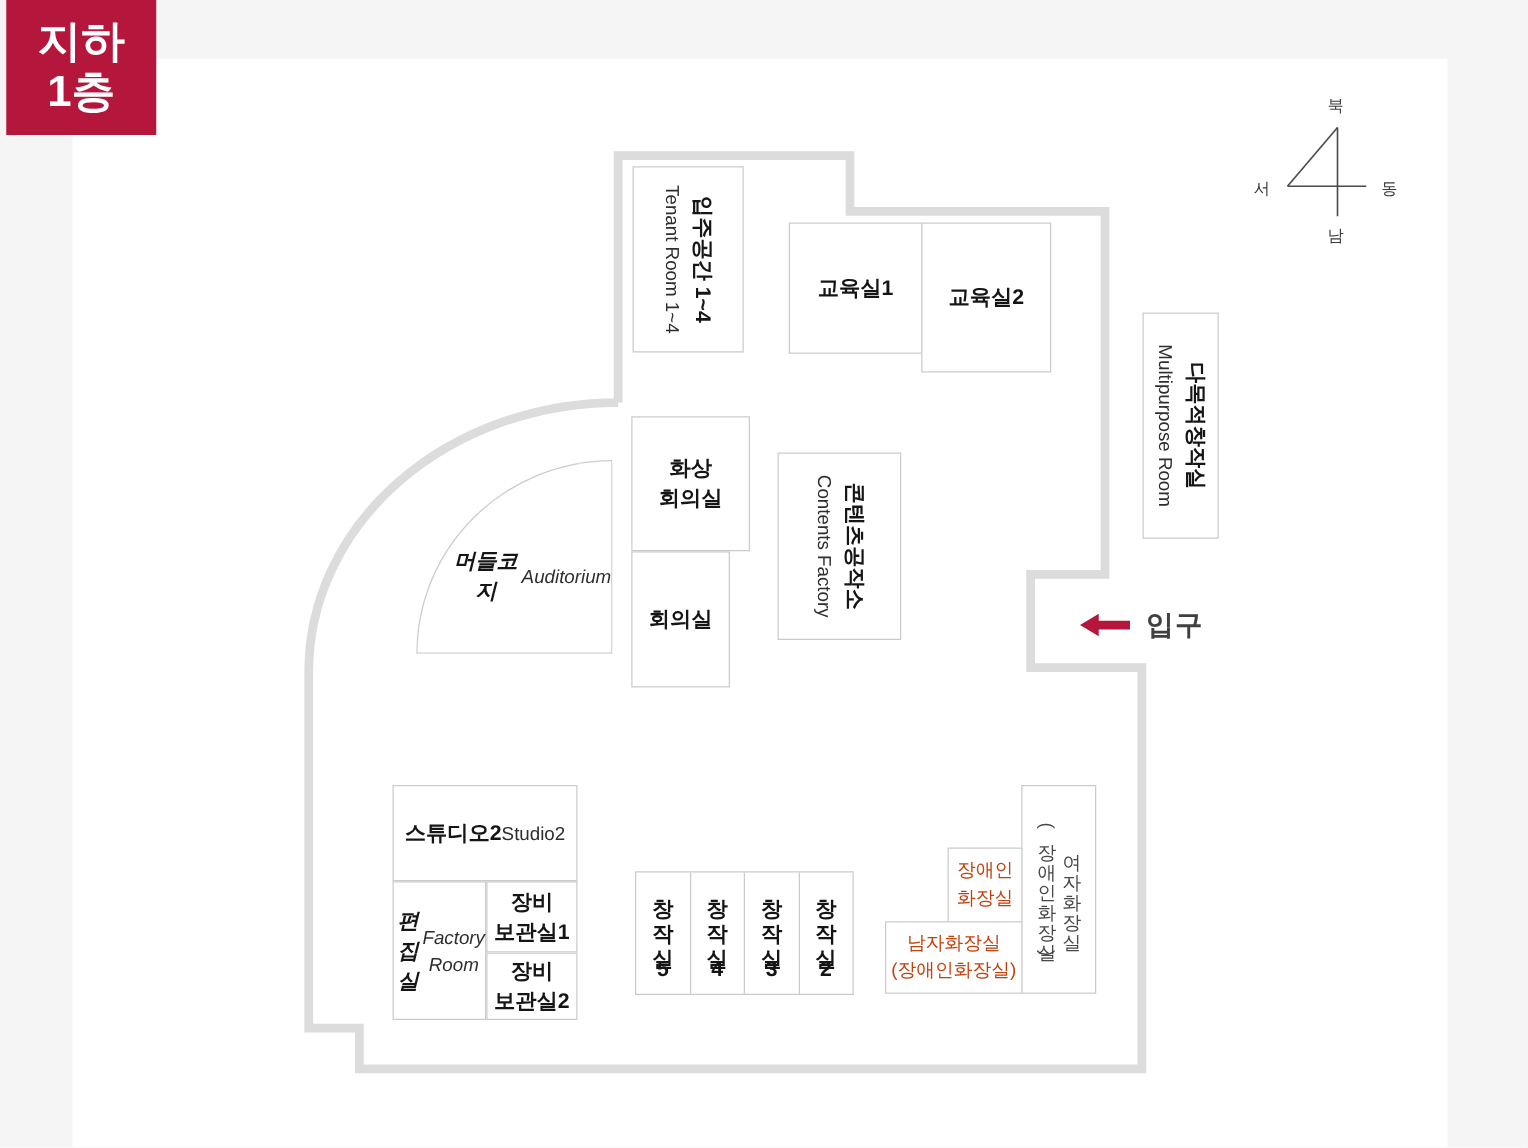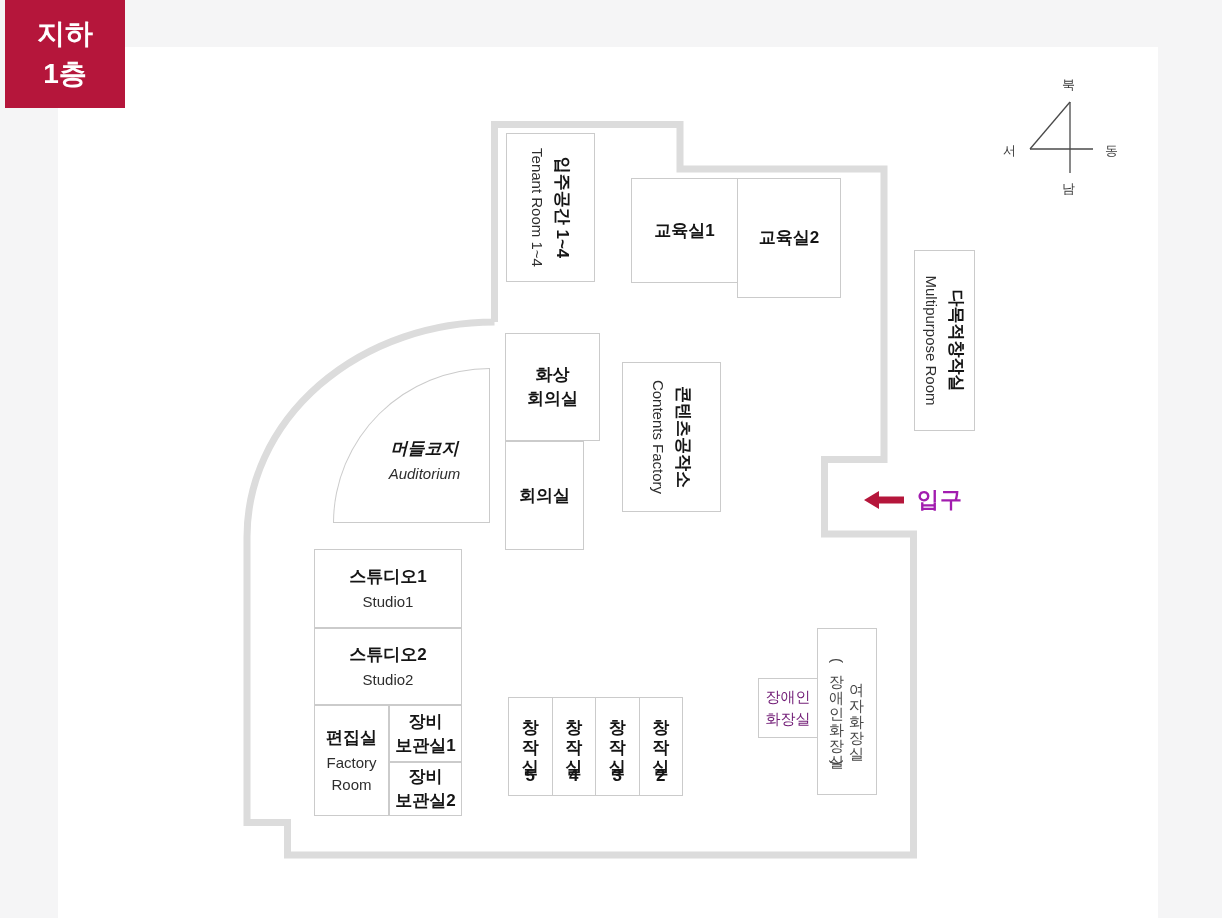--- a/index.html
+++ b/index.html
@@ -3,32 +3,32 @@
 <meta charset="utf-8">
 <style>
   html,body{margin:0;padding:0;}
   body{background:#f5f5f6;font-family:"Liberation Sans",sans-serif;}
   .page{position:relative;width:1222px;height:918px;overflow:hidden;background:#f5f5f6;}
   .canvas{position:absolute;left:58px;top:47px;width:1100px;height:871px;background:#ffffff;}
 
   
   .badge{position:absolute;left:5px;top:0;width:120px;height:108px;background:#b5163b;
          display:flex;align-items:center;justify-content:center;text-align:center;
-         color:#fff;font-weight:bold;font-size:28px;line-height:40px;white-space:pre-line;z-index:5;}
+         color:#fff;font-weight:bold;font-size:35px;line-height:40px;white-space:pre-line;z-index:5;}
 
   
   .walls{position:absolute;left:0;top:0;z-index:1;}
 
   
   .box{position:absolute;background:#fff;border:1px solid #cbcbcb;box-sizing:border-box;
-       display:flex;flex-direction:column;align-items:center;justify-content:center;
+       display:flex;flex-direction:row;align-items:center;justify-content:center;
        text-align:center;z-index:2;}
   .kr{font-size:17px;font-weight:bold;color:#151515;line-height:24px;white-space:pre-line;}
   .en{font-size:15px;color:#2e2e2e;line-height:22px;margin-top:2px;white-space:pre-line;}
-  .plain .kr{font-weight:normal;color:#701a75;font-size:15px;line-height:22px;}
+  .plain .kr{font-weight:normal;color:#c2410c;font-size:15px;line-height:22px;}
 
   
   .rotbox{position:absolute;background:#fff;border:1px solid #cbcbcb;box-sizing:border-box;z-index:2;}
   .rot{position:absolute;left:0;top:0;transform-origin:top left;
        transform:rotate(90deg) translateY(-100%);
        display:flex;flex-direction:column;align-items:center;justify-content:center;text-align:center;}
 
   
   .b-tenant{left:506px;top:133px;width:89px;height:149px;}
   .b-tenant .rot{width:147px;height:87px;}
@@ -37,40 +37,40 @@
   .b-multi{left:914px;top:250px;width:61px;height:181px;}
   .b-multi .rot{width:179px;height:59px;}
   .b-vconf{left:505px;top:333px;width:95px;height:108px;}
   .b-meet{left:505px;top:441px;width:79px;height:109px;}
   .b-contents{left:622px;top:362px;width:99px;height:150px;}
   .b-contents .rot{width:148px;height:97px;}
   .b-aud{left:333px;top:368px;width:157px;height:155px;border-top-left-radius:100% 100%;
          padding-left:26px;padding-top:30px;font-style:italic;}
   .b-studio1{left:314px;top:549px;width:148px;height:79px;}
   .b-studio2{left:314px;top:628px;width:148px;height:77px;}
-  .b-edit{left:314px;top:705px;width:75px;height:111px;}
+  .b-edit{left:314px;top:705px;width:75px;height:111px;font-style:italic;}
   .b-sto1{left:389px;top:705px;width:73px;height:57px;}
   .b-sto2{left:389px;top:762px;width:73px;height:54px;}
   .b-create{left:508px;top:697px;width:175px;height:99px;flex-direction:row;align-items:stretch;padding:0;}
   .cell{flex:1;display:flex;align-items:center;justify-content:center;border-right:1px solid #cbcbcb;}
   .cell:last-child{border-right:none;}
   .vtext{writing-mode:vertical-rl;text-orientation:upright;font-size:17px;font-weight:bold;
          color:#151515;letter-spacing:3px;line-height:1;}
   .b-wtoilet{left:817px;top:628px;width:60px;height:167px;flex-direction:row-reverse;}
   .vcol{writing-mode:vertical-rl;text-orientation:mixed;font-size:15px;color:#474747;
         letter-spacing:1px;line-height:1;}
   .vcol+.vcol{margin-right:5px;}
   .b-wtoilet .vcol:first-child{margin-left:0;}
   .b-dtoilet{left:758px;top:678px;width:60px;height:60px;}
   .b-mtoilet{left:708px;top:737px;width:110px;height:58px;}
 
   
   .entrance{position:absolute;left:864px;top:483px;height:34px;display:flex;align-items:center;
             gap:13px;z-index:3;}
-  .entrance .lbl{color:#a21caf;font-size:22px;font-weight:bold;letter-spacing:1px;}
+  .entrance .lbl{color:#404040;font-size:22px;font-weight:bold;letter-spacing:1px;}
 
   
   .compass{position:absolute;left:985px;top:68px;width:150px;height:140px;z-index:2;}
   .cdir{position:absolute;font-size:13px;color:#3a3a3a;}
   .c-n{left:77px;top:8px;}
   .c-w{left:18px;top:74px;}
   .c-e{left:120px;top:74px;}
   .c-s{left:77px;top:112px;}
 </style>
 </head>
@@ -122,24 +122,20 @@
       <div class="kr">콘텐츠공작소</div>
       <div class="en">Contents Factory</div>
     </div>
   </div>
 
   <div class="box b-aud">
     <div class="kr">머들코지</div>
     <div class="en">Auditorium</div>
   </div>
 
-  <div class="box b-studio1">
-    <div class="kr">스튜디오1</div>
-    <div class="en">Studio1</div>
-  </div>
 
   <div class="box b-studio2">
     <div class="kr">스튜디오2</div>
     <div class="en">Studio2</div>
   </div>
 
   <div class="box b-edit">
     <div class="kr">편집실</div>
     <div class="en">Factory Room</div>
   </div>
@@ -172,20 +168,24 @@
   <div class="box b-wtoilet">
     <div class="vcol">여자화장실</div>
     <div class="vcol">(장애인화장실)</div>
   </div>
 
   <div class="box plain b-dtoilet">
     <div class="kr">장애인
 화장실</div>
   </div>
 
+  <div class="box plain b-mtoilet">
+    <div class="kr">남자화장실
+(장애인화장실)</div>
+  </div>
 
   <div class="entrance">
     <svg width="40" height="18" viewBox="0 0 40 18">
       <path d="M 40,5.5 L 15,5.5 L 15,0 L 0,9 L 15,18 L 15,12.5 L 40,12.5 Z" fill="#b5163b"></path>
     </svg>
     <span class="lbl">입구</span>
   </div>
 
   <div class="compass">
     <svg width="150" height="140" viewBox="0 0 150 140">

